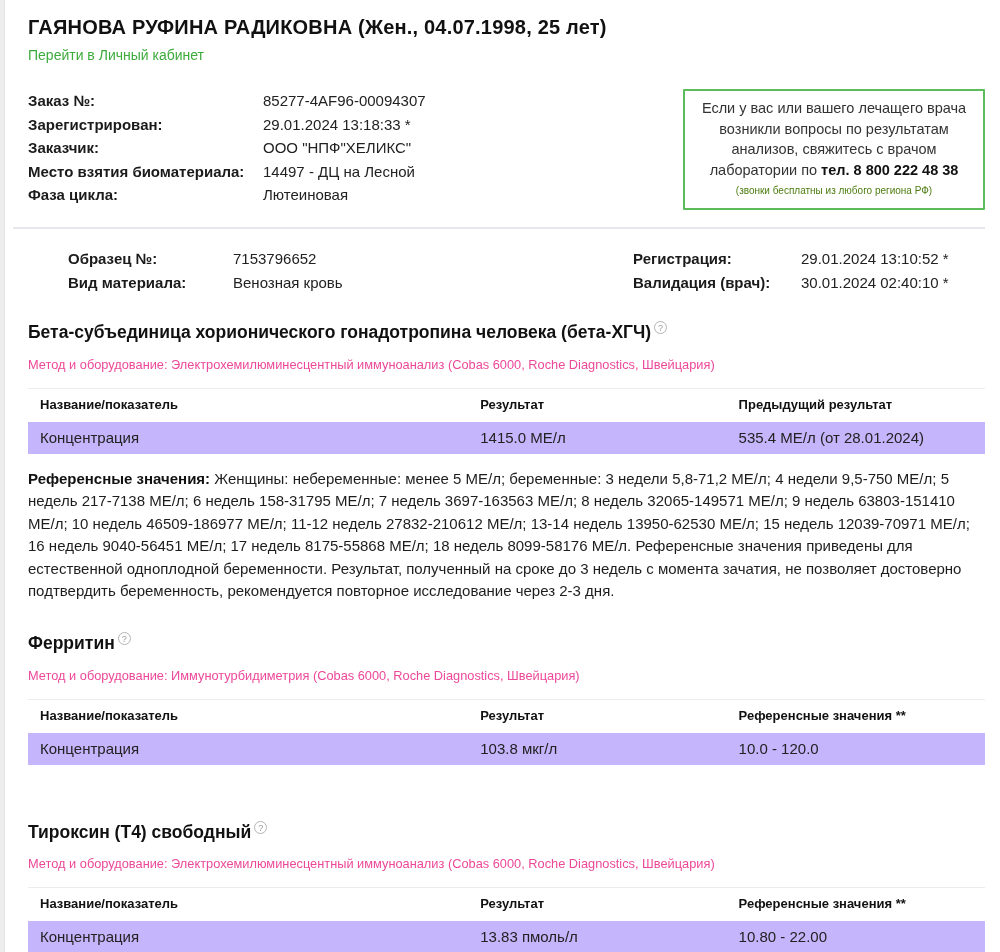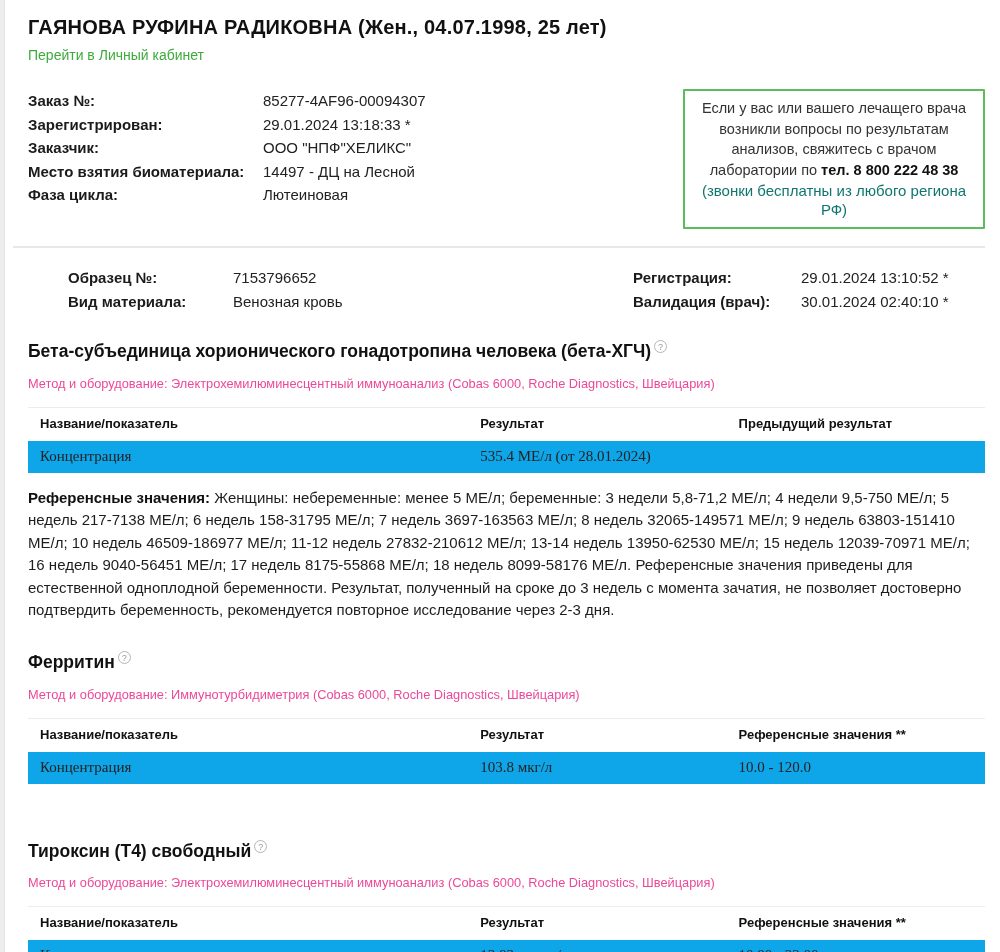--- a/index.html
+++ b/index.html
@@ -28,21 +28,21 @@
   .info-row .lbl { width: 235px; font-weight: bold; color: #1b1b1b; }
   .info-row .val { color: #222; }
 
   .notice-box {
     width: 302px; margin-right: 0;
     border: 2px solid #5cbc5c; border-radius: 1px;
     padding: 7px 10px 8px;
     text-align: center; font-size: 14.5px; line-height: 20.5px; color: #333;
   }
   .notice-box b { color: #111; white-space: nowrap; }
-  .notice-sub { display: block; color: #0f766e; font-size: 15px; line-height: 19px; margin-top: 1px; }
+  .notice-sub { display: block; color: #4d7c0f; font-size: 10px; line-height: 19px; margin-top: 1px; }
 
   .divider { border: none; border-top: 2px solid #e7e7ec; margin: 17px 0 0 -15px; }
 
   
   .sample-grid { display: flex; margin-top: 18px; font-size: 15px; }
   .sample-col-left { width: 565px; margin-left: 40px; }
   .sample-col-left .lbl { width: 165px; }
   .sample-col-right .lbl { width: 168px; }
 
   
@@ -56,21 +56,21 @@
     border: 1px solid #b5b5b5; border-radius: 50%;
     color: #9a9a9a; font-size: 9px; font-weight: normal; text-align: center;
     cursor: pointer;
   }
   .method { margin-top: 14px; font-size: 12.8px; color: #ec4899; }
 
   .res-table { margin-top: 16px; border-top: 1px solid #ececec; }
   .t-row { display: grid; grid-template-columns: 46% 27% 27%; }
   .t-head { padding: 8px 0 10px; font-size: 13px; font-weight: bold; color: #111; }
   .t-head > div, .t-data > div { padding-left: 12px; padding-right: 6px; }
-  .t-data { background: #0ea5e9; font-size: 15px; color: #222; font-family: Liberation Serif, serif; }
+  .t-data { background: #c4b5fd; font-size: 15px; color: #222; }
   .t-data > div { padding-top: 8px; padding-bottom: 9px; line-height: 15px; }
 
   .reference { margin-top: 14px; font-size: 15px; line-height: 22.5px; color: #1d1d1d; text-align: left; }
   .reference b { color: #111; }
 </style>
 </head>
 <body>
 
 <div class="edge-strip"></div>
 
@@ -140,20 +140,21 @@
     <div class="sec-title"><span>Бета-субъединица хорионического гонадотропина человека (бета-ХГЧ)</span><span class="help-icon">?</span></div>
     <div class="method">Метод и оборудование: Электрохемилюминесцентный иммуноанализ (Cobas 6000, Roche Diagnostics, Швейцария)</div>
     <div class="res-table">
       <div class="t-row t-head">
         <div>Название/показатель</div>
         <div>Результат</div>
         <div>Предыдущий результат</div>
       </div>
       <div class="t-row t-data">
         <div>Концентрация</div>
+        <div>1415.0 МЕ/л</div>
         <div>535.4 МЕ/л (от 28.01.2024)</div>
       </div>
     </div>
     <div class="reference"><b>Референсные значения:</b><span> Женщины: небеременные: менее 5 МЕ/л; беременные: 3 недели 5,8-71,2 МЕ/л; 4 недели 9,5-750 МЕ/л; 5 недель 217-7138 МЕ/л; 6 недель 158-31795 МЕ/л; 7 недель 3697-163563 МЕ/л; 8 недель 32065-149571 МЕ/л; 9 недель 63803-151410 МЕ/л; 10 недель 46509-186977 МЕ/л; 11-12 недель 27832-210612 МЕ/л; 13-14 недель 13950-62530 МЕ/л; 15 недель 12039-70971 МЕ/л; 16 недель 9040-56451 МЕ/л; 17 недель 8175-55868 МЕ/л; 18 недель 8099-58176 МЕ/л. Референсные значения приведены для естественной одноплодной беременности. Результат, полученный на сроке до 3 недель с момента зачатия, не позволяет достоверно подтвердить беременность, рекомендуется повторное исследование через 2-3 дня.</span></div>
   </div>
 
   <div class="section tight">
     <div class="sec-title"><span>Ферритин</span><span class="help-icon">?</span></div>
     <div class="method">Метод и оборудование: Иммунотурбидиметрия (Cobas 6000, Roche Diagnostics, Швейцария)</div>
     <div class="res-table">

